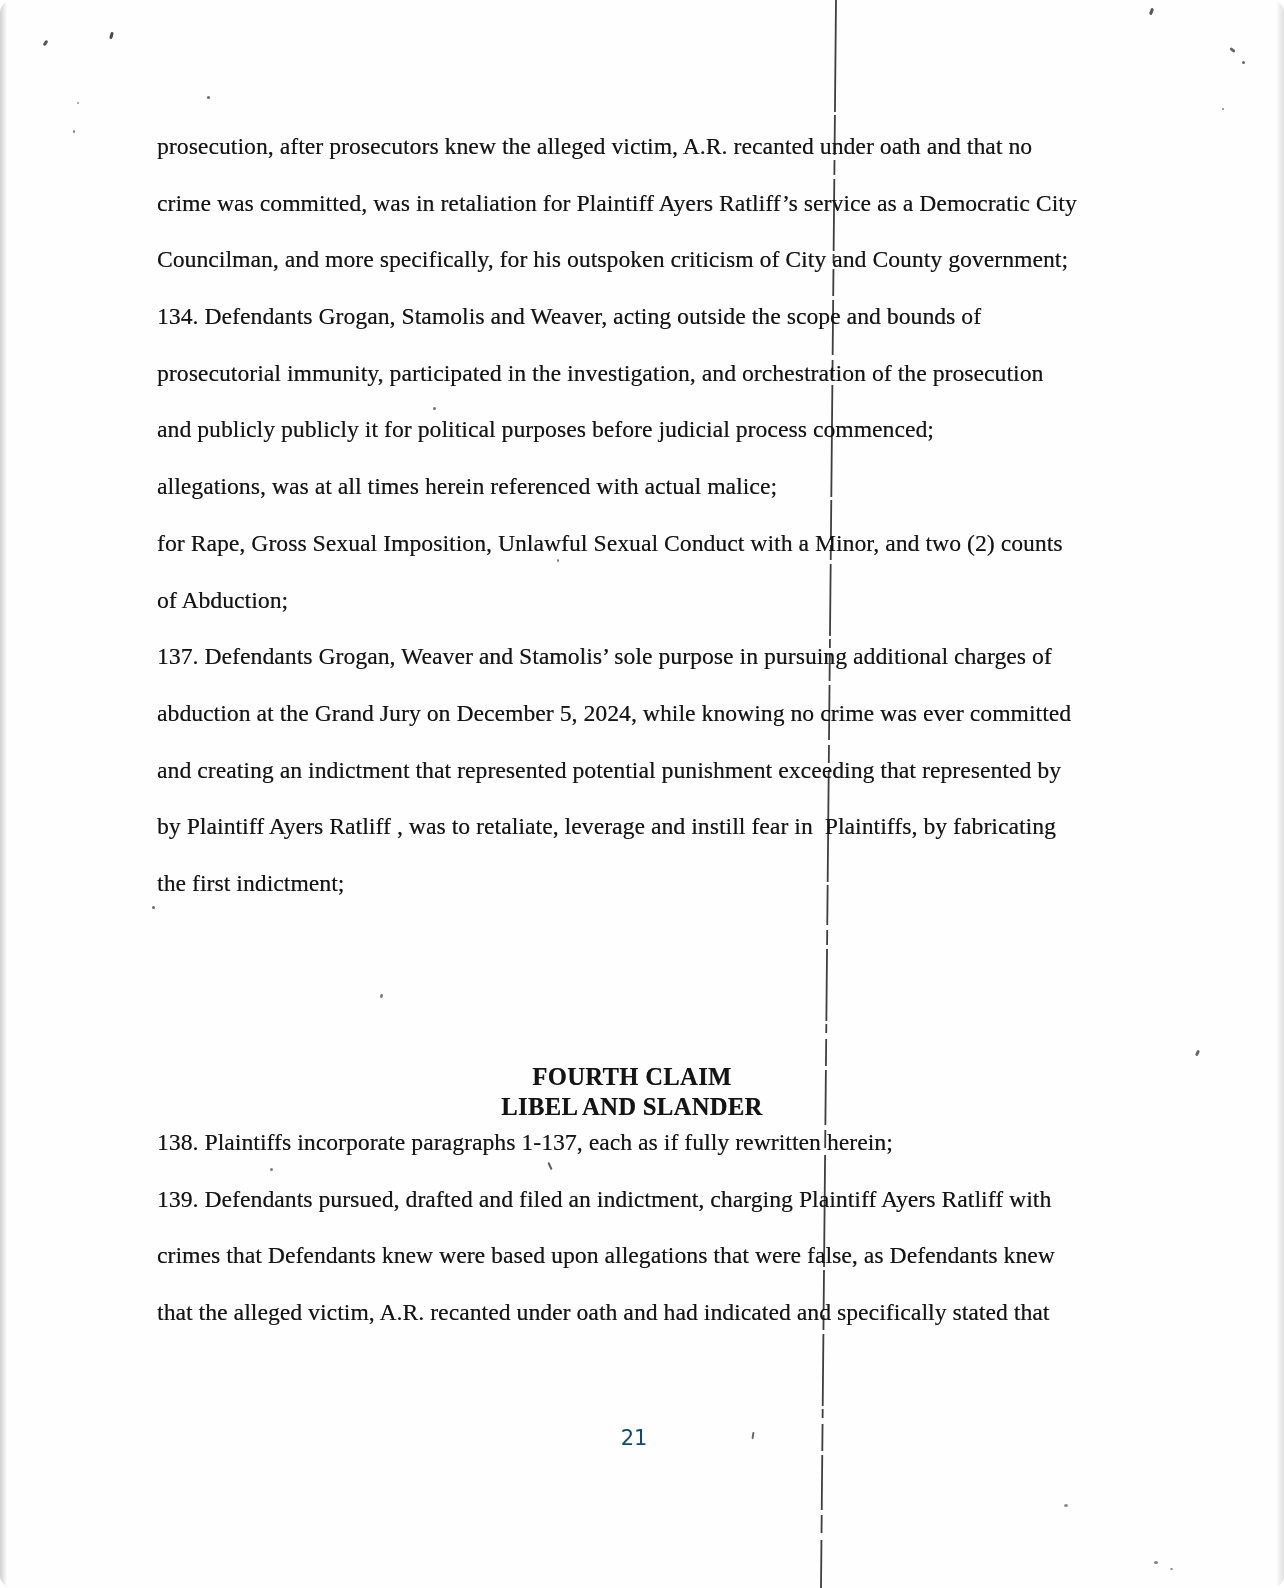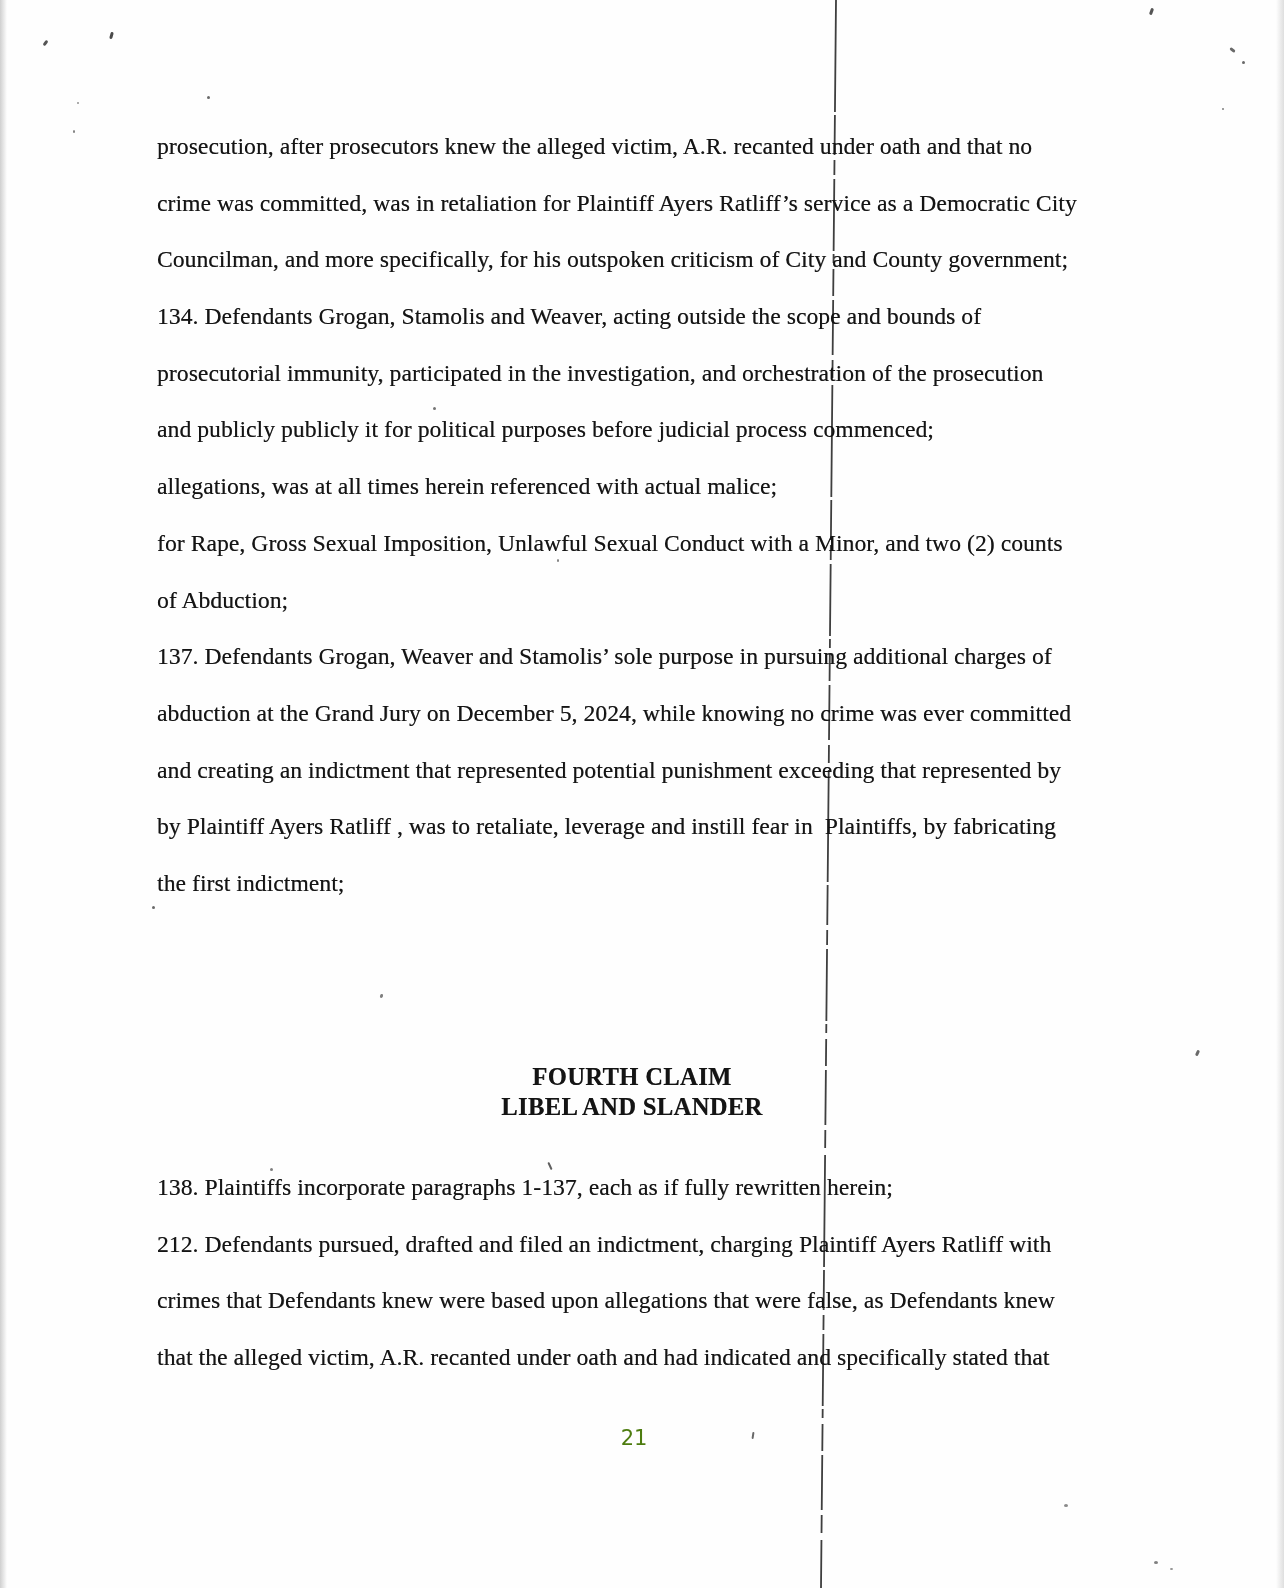--- a/index.html
+++ b/index.html
@@ -8,20 +8,21 @@
     background: #ffffff;
   }
   .page {
     position: relative;
     width: 1284px;
     height: 1588px;
     background: #fefefe;
     overflow: hidden;
     font-family: "Liberation Serif", "DejaVu Serif", serif;
     color: #141414;
+    border-radius: 13px;
   }
   
   .edge-left {
     position: absolute; left: 0; top: 0; width: 7px; height: 100%;
     background: linear-gradient(to right, rgba(120,120,120,0.35), rgba(120,120,120,0));
   }
   .edge-right {
     position: absolute; right: 0; top: 0; width: 8px; height: 100%;
     background: linear-gradient(to left, rgba(150,150,150,0.30), rgba(150,150,150,0));
   }
@@ -30,21 +31,21 @@
     position: absolute; left: 0; top: 0; width: 1284px; height: 1588px;
     pointer-events: none;
   }
   
   .text-block {
     position: absolute;
     left: 157px;
     width: 1000px;
   }
   .block-top { top: 133px; }
-  .block-bottom { top: 1174px; }
+  .block-bottom { top: 1129px; }
   .doc-line {
     height: 56.7px;
     font-size: 23.5px;
     white-space: pre;
     letter-spacing: 0.1px;
     text-shadow: 0.3px 0.3px 0.5px rgba(10,10,10,0.55);
   }
   
   .claim-heading {
     position: absolute;
@@ -60,21 +61,21 @@
   }
   
   .page-number {
     position: absolute;
     left: 0;
     top: 1426px;
     width: 1268px;
     text-align: center;
     font-family: "DejaVu Sans", "Liberation Sans", sans-serif;
     font-size: 21px;
-    color: #4d7c0f;
+    color: #0c4a6e;
   }
   
   .artifact {
     position: absolute;
     background: #2a2a2a;
     border-radius: 50%;
     pointer-events: none;
   }
   .artifact.tick { border-radius: 2px; }
 </style>
@@ -107,21 +108,21 @@
     <div class="doc-line">the first indictment;</div>
   </div>
 
   <div class="claim-heading">
     <div>FOURTH CLAIM</div>
     <div>LIBEL AND SLANDER</div>
   </div>
 
   <div class="text-block block-bottom">
     <div class="doc-line">138. Plaintiffs incorporate paragraphs 1-137, each as if fully rewritten herein;</div>
-    <div class="doc-line">212. Defendants pursued, drafted and filed an indictment, charging Plaintiff Ayers Ratliff with</div>
+    <div class="doc-line">139. Defendants pursued, drafted and filed an indictment, charging Plaintiff Ayers Ratliff with</div>
     <div class="doc-line">crimes that Defendants knew were based upon allegations that were false, as Defendants knew</div>
     <div class="doc-line">that the alleged victim, A.R. recanted under oath and had indicated and specifically stated that</div>
   </div>
 
   <div class="page-number">21</div>
 
 <div class="artifact tick" style="left: 44px; top: 40px; width: 3px; height: 6px; opacity: 0.8; transform: rotate(35deg);"></div>
     <div class="artifact tick" style="left: 110px; top: 32px; width: 3px; height: 7px; opacity: 0.85; transform: rotate(15deg);"></div>
     <div class="artifact" style="left: 207px; top: 96px; width: 3px; height: 3px; opacity: 0.7; transform: rotate(0deg);"></div>
     <div class="artifact" style="left: 77px; top: 102px; width: 2px; height: 2px; opacity: 0.5; transform: rotate(0deg);"></div>

